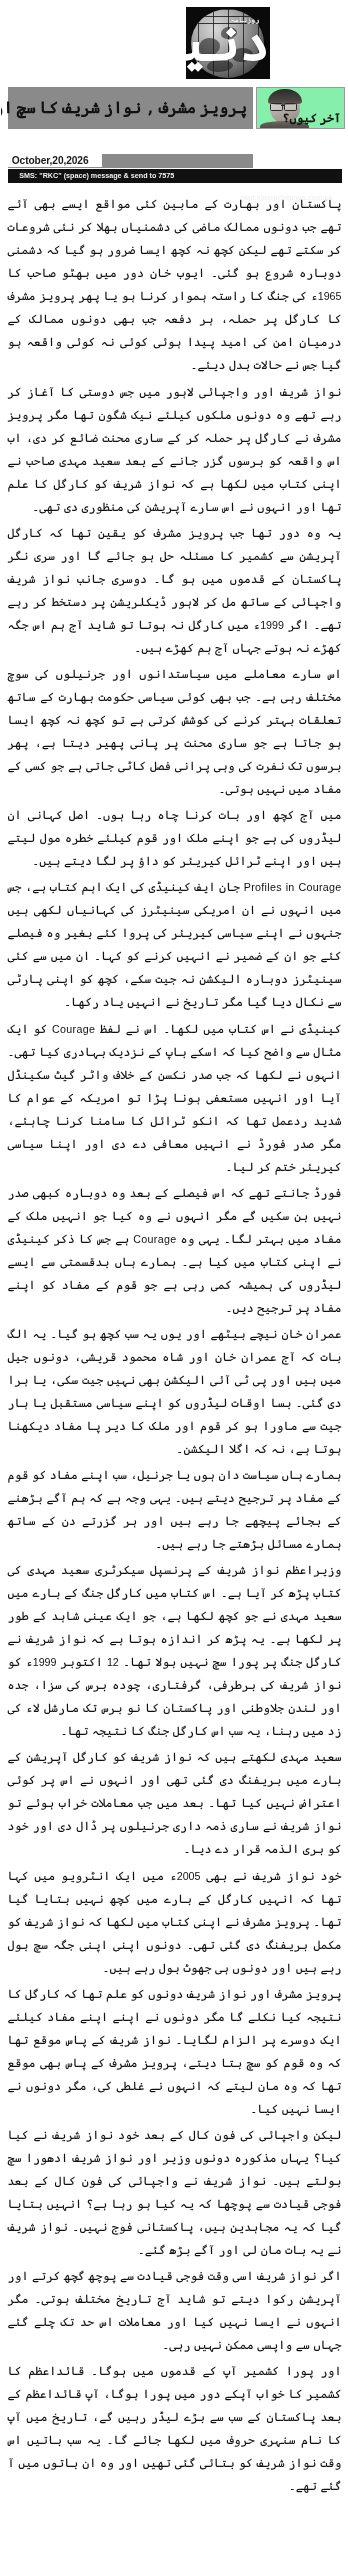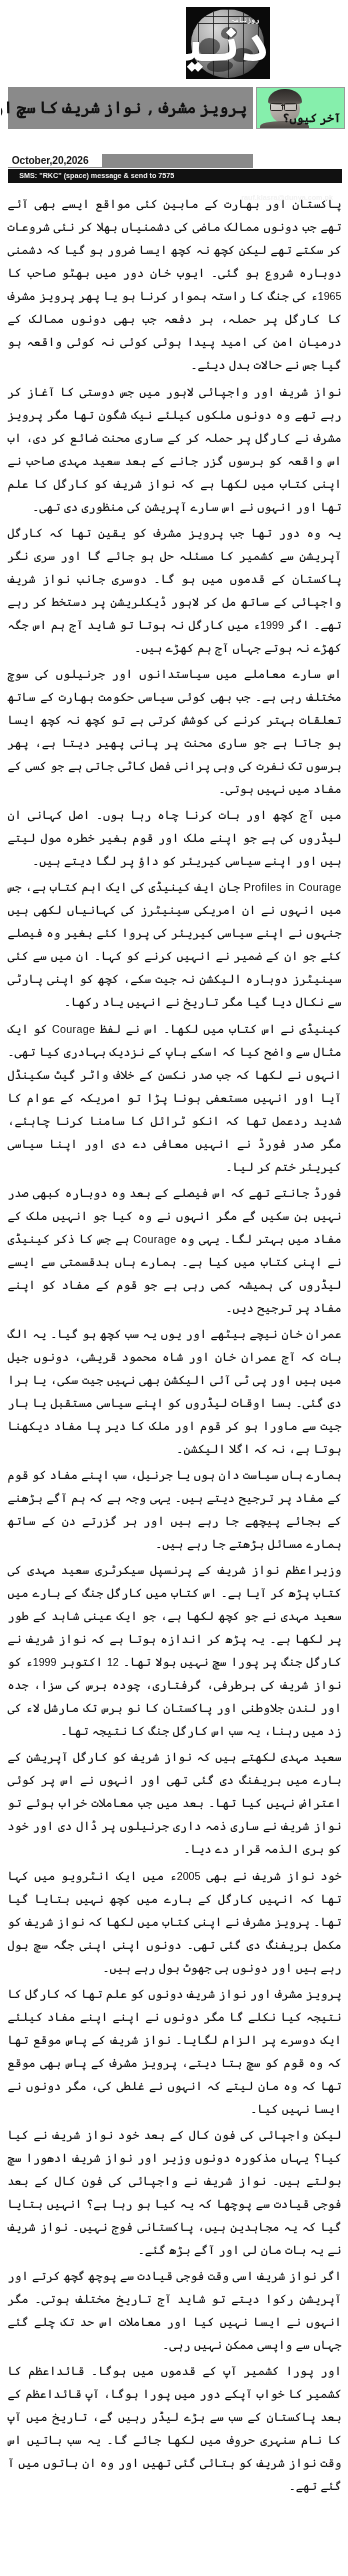--- a/index.html
+++ b/index.html
@@ -348,21 +348,21 @@
     <span class="sms-text">SMS: "RKC" (space) message &amp; send to 7575</span>
     <span class="email-text">rauf.klasra@dunya.com.pk</span>
   </div>
 </div>
 
 <div class="article">
     <p class="para">پاکستان اور بھارت کے مابین کئی مواقع ایسے بھی آئے تھے جب دونوں ممالک ماضی کی دشمنیاں بھلا کر نئی شروعات کر سکتے تھے لیکن کچھ نہ کچھ ایسا ضرور ہو گیا کہ دشمنی دوبارہ شروع ہو گئی۔ ایوب خان دور میں بھٹو صاحب کا <span class="num">1965</span>ء کی جنگ کا راستہ ہموار کرنا ہو یا پھر پرویز مشرف کا کارگل پر حملہ، ہر دفعہ جب بھی دونوں ممالک کے درمیان امن کی امید پیدا ہوئی کوئی نہ کوئی واقعہ ہو گیا جس نے حالات بدل دیئے۔</p>
     <p class="para">نواز شریف اور واجپائی لاہور میں جس دوستی کا آغاز کر رہے تھے وہ دونوں ملکوں کیلئے نیک شگون تھا مگر پرویز مشرف نے کارگل پر حملہ کر کے ساری محنت ضائع کر دی، اب اس واقعہ کو برسوں گزر جانے کے بعد سعید مہدی صاحب نے اپنی کتاب میں لکھا ہے کہ نواز شریف کو کارگل کا علم تھا اور انہوں نے اس سارے آپریشن کی منظوری دی تھی۔</p>
     <p class="para">یہ وہ دور تھا جب پرویز مشرف کو یقین تھا کہ کارگل آپریشن سے کشمیر کا مسئلہ حل ہو جائے گا اور سری نگر پاکستان کے قدموں میں ہو گا۔ دوسری جانب نواز شریف واجپائی کے ساتھ مل کر لاہور ڈیکلریشن پر دستخط کر رہے تھے۔ اگر <span class="num">1999</span>ء میں کارگل نہ ہوتا تو شاید آج ہم اس جگہ کھڑے نہ ہوتے جہاں آج ہم کھڑے ہیں۔</p>
     <p class="para">اس سارے معاملے میں سیاستدانوں اور جرنیلوں کی سوچ مختلف رہی ہے۔ جب بھی کوئی سیاسی حکومت بھارت کے ساتھ تعلقات بہتر کرنے کی کوشش کرتی ہے تو کچھ نہ کچھ ایسا ہو جاتا ہے جو ساری محنت پر پانی پھیر دیتا ہے، پھر برسوں تک نفرت کی وہی پرانی فصل کاٹی جاتی ہے جو کسی کے مفاد میں نہیں ہوتی۔</p>
-    <p class="para">میں آج کچھ اور بات کرنا چاہ رہا ہوں۔ اصل کہانی ان لیڈروں کی ہے جو اپنے ملک اور قوم بغیر خطرہ مول لیتے ہیں اور اپنے سیاسی کیریئر کو داؤ پر لگا دیتے ہیں۔</p>
+    <p class="para">میں آج کچھ اور بات کرنا چاہ رہا ہوں۔ اصل کہانی ان لیڈروں کی ہے جو اپنے ملک اور قوم کیلئے خطرہ مول لیتے ہیں اور اپنے ٹرائل کیریئر کو داؤ پر لگا دیتے ہیں۔</p>
     <p class="para"><span class="en">Profiles in Courage</span> جان ایف کینیڈی کی ایک اہم کتاب ہے، جس میں انہوں نے ان امریکی سینیٹرز کی کہانیاں لکھی ہیں جنہوں نے اپنے سیاسی کیریئر کی پروا کئے بغیر وہ فیصلے کئے جو ان کے ضمیر نے انہیں کرنے کو کہا۔ ان میں سے کئی سینیٹرز دوبارہ الیکشن نہ جیت سکے، کچھ کو اپنی پارٹی سے نکال دیا گیا مگر تاریخ نے انہیں یاد رکھا۔</p>
     <p class="para">کینیڈی نے اس کتاب میں لکھا۔ اس نے لفظ <span class="en">Courage</span> کو ایک مثال سے واضح کیا کہ اسکے باپ کے نزدیک بہادری کیا تھی۔ انہوں نے لکھا کہ جب صدر نکسن کے خلاف واٹر گیٹ سکینڈل آیا اور انہیں مستعفی ہونا پڑا تو امریکہ کے عوام کا شدید ردعمل تھا کہ انکو ٹرائل کا سامنا کرنا چاہئے، مگر صدر فورڈ نے انہیں معافی دے دی اور اپنا سیاسی کیریئر ختم کر لیا۔</p>
     <p class="para">فورڈ جانتے تھے کہ اس فیصلے کے بعد وہ دوبارہ کبھی صدر نہیں بن سکیں گے مگر انہوں نے وہ کیا جو انہیں ملک کے مفاد میں بہتر لگا۔ یہی وہ <span class="en">Courage</span> ہے جس کا ذکر کینیڈی نے اپنی کتاب میں کیا ہے۔ ہمارے ہاں بدقسمتی سے ایسے لیڈروں کی ہمیشہ کمی رہی ہے جو قوم کے مفاد کو اپنے مفاد پر ترجیح دیں۔</p>
     <p class="para">عمران خان نیچے بیٹھے اور یوں یہ سب کچھ ہو گیا۔ یہ الگ بات کہ آج عمران خان اور شاہ محمود قریشی، دونوں جیل میں ہیں اور پی ٹی آئی الیکشن بھی نہیں جیت سکی، یا ہرا دی گئی۔ بسا اوقات لیڈروں کو اپنے سیاسی مستقبل یا ہار جیت سے ماورا ہو کر قوم اور ملک کا دیر پا مفاد دیکھنا ہوتا ہے، نہ کہ اگلا الیکشن۔</p>
     <p class="para">ہمارے ہاں سیاست دان ہوں یا جرنیل، سب اپنے مفاد کو قوم کے مفاد پر ترجیح دیتے ہیں۔ یہی وجہ ہے کہ ہم آگے بڑھنے کے بجائے پیچھے جا رہے ہیں اور ہر گزرتے دن کے ساتھ ہمارے مسائل بڑھتے جا رہے ہیں۔</p>
     <p class="para">وزیراعظم نواز شریف کے پرنسپل سیکرٹری سعید مہدی کی کتاب پڑھ کر آیا ہے۔ اس کتاب میں کارگل جنگ کے بارے میں سعید مہدی نے جو کچھ لکھا ہے، جو ایک عینی شاہد کے طور پر لکھا ہے۔ یہ پڑھ کر اندازہ ہوتا ہے کہ نواز شریف نے کارگل جنگ پر پورا سچ نہیں بولا تھا۔ <span class="num">12</span> اکتوبر <span class="num">1999</span>ء کو نواز شریف کی برطرفی، گرفتاری، چودہ برس کی سزا، جدہ اور لندن جلاوطنی اور پاکستان کا نو برس تک مارشل لاء کی زد میں رہنا، یہ سب اس کارگل جنگ کا نتیجہ تھا۔</p>
     <p class="para">سعید مہدی لکھتے ہیں کہ نواز شریف کو کارگل آپریشن کے بارے میں بریفنگ دی گئی تھی اور انہوں نے اس پر کوئی اعتراض نہیں کیا تھا۔ بعد میں جب معاملات خراب ہوئے تو نواز شریف نے ساری ذمہ داری جرنیلوں پر ڈال دی اور خود کو بری الذمہ قرار دے دیا۔</p>
     <p class="para">خود نواز شریف نے بھی <span class="num">2005</span>ء میں ایک انٹرویو میں کہا تھا کہ انہیں کارگل کے بارے میں کچھ نہیں بتایا گیا تھا۔ پرویز مشرف نے اپنی کتاب میں لکھا کہ نواز شریف کو مکمل بریفنگ دی گئی تھی۔ دونوں اپنی اپنی جگہ سچ بول رہے ہیں اور دونوں ہی جھوٹ بول رہے ہیں۔</p>
     <p class="para">پرویز مشرف اور نواز شریف دونوں کو علم تھا کہ کارگل کا نتیجہ کیا نکلے گا مگر دونوں نے اپنے اپنے مفاد کیلئے ایک دوسرے پر الزام لگایا۔ نواز شریف کے پاس موقع تھا کہ وہ قوم کو سچ بتا دیتے، پرویز مشرف کے پاس بھی موقع تھا کہ وہ مان لیتے کہ انہوں نے غلطی کی، مگر دونوں نے ایسا نہیں کیا۔</p>
     <p class="para">لیکن واجپائی کی فون کال کے بعد خود نواز شریف نے کیا کیا؟ یہاں مذکورہ دونوں وزیر اور نواز شریف ادھورا سچ بولتے ہیں۔ نواز شریف نے واجپائی کی فون کال کے بعد فوجی قیادت سے پوچھا کہ یہ کیا ہو رہا ہے؟ انہیں بتایا گیا کہ یہ مجاہدین ہیں، پاکستانی فوج نہیں۔ نواز شریف نے یہ بات مان لی اور آگے بڑھ گئے۔</p>

